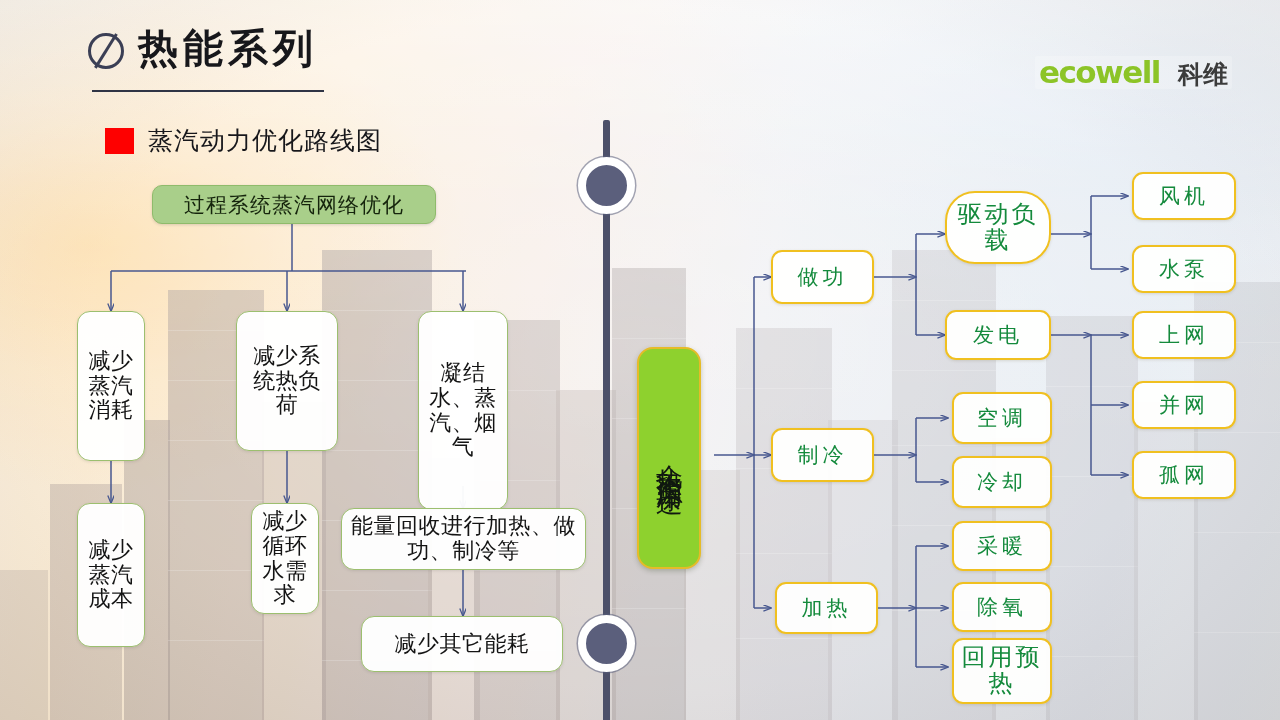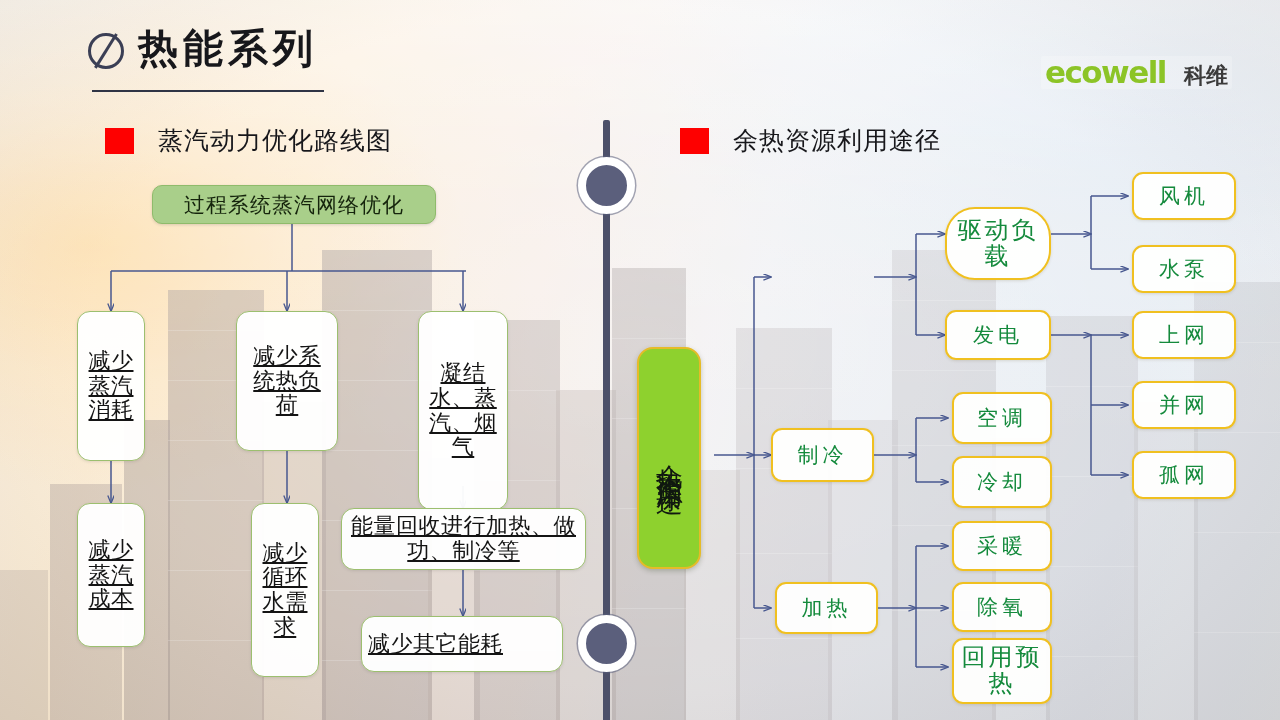--- a/index.html
+++ b/index.html
@@ -57,37 +57,37 @@
   .slide-title{
     font-size:40px;font-weight:bold;color:#17171b;letter-spacing:5px;
     line-height:1;white-space:nowrap;
   }
   .title-rule{position:absolute;left:92px;top:90px;width:232px;height:2px;background:#2f3445;}
 
   .logo{position:absolute;right:48px;top:56px;display:flex;align-items:baseline;gap:18px;
         background:rgba(255,255,255,.22);padding:1px 4px;border-radius:2px;}
   .logo-eco{font-size:31px;font-weight:bold;color:#8cc427;letter-spacing:-1.5px;line-height:1;
             font-family:"DejaVu Sans",sans-serif;}
-  .logo-cn{font-size:22px;font-weight:bold;color:#3b3b3b;letter-spacing:0px;line-height:1;}
-
-  
-  .sec-head{position:absolute;display:flex;align-items:center;gap:24px;}
+  .logo-cn{font-size:25px;font-weight:bold;color:#3b3b3b;letter-spacing:0px;line-height:1;}
+
+  
+  .sec-head{position:absolute;display:flex;align-items:center;gap:14px;}
   .sec-sq{width:29px;height:26px;background:#fe0000;}
   .sec-txt{font-size:25px;color:#17171b;letter-spacing:1px;white-space:nowrap;}
   #sec-left{left:105px;top:124px;}
   #sec-right{left:680px;top:124px;}
 
   
   .lbox{
     position:absolute;background:rgba(255,255,255,.96);
     border:1.4px solid #9cbf6f;border-radius:13px;
     box-shadow:0 1px 3px rgba(60,60,60,.13);
-    display:flex;align-items:center;text-align:center;
+    display:flex;align-items:center;justify-content:center;text-align:center;
     color:#141414;line-height:1.12;font-size:22px;letter-spacing:.5px;
-    box-sizing:border-box;padding:8px 6px;text-decoration:underline;
+    box-sizing:border-box;padding:8px 6px;
   }
   .gbox{
     position:absolute;background:#a9cf8a;border:1.4px solid #8fbb6b;border-radius:10px;
     display:flex;align-items:center;justify-content:center;text-align:right;
     color:#15240c;font-size:21px;letter-spacing:1px;box-sizing:border-box;
     box-shadow:0 1px 3px rgba(60,60,60,.18);
   }
 
   
   .tl-line{position:absolute;background:#4c5069;border-radius:2px;}
@@ -206,24 +206,20 @@
 
   <div class="logo">
     <span class="logo-eco">ecowell</span>
     <span class="logo-cn">科维</span>
   </div>
 
   <div class="sec-head" id="sec-left">
     <div class="sec-sq"></div>
     <div class="sec-txt">蒸汽动力优化路线图</div>
   </div>
-  <div class="sec-head" id="sec-right">
-    <div class="sec-sq"></div>
-    <div class="sec-txt">余热资源利用途径</div>
-  </div>
 
   <svg class="wires" viewBox="0 0 1280 720">
     <defs>
       <marker id="ah" markerWidth="9" markerHeight="9" refX="7.6" refY="3.2" orient="auto" markerUnits="userSpaceOnUse">
         <path d="M0,0 L8,3.2 L0,6.4" fill="none" stroke="#47578f" stroke-width="1.3"></path>
       </marker>
     </defs>
     <g stroke="#47578f" stroke-width="1.5" fill="none">
 
       <path d="M292,224 L292,271"></path>
@@ -286,40 +282,43 @@
   <div class="lbox" style="left:236px;top:311px;width:102px;height:140px;">
     <span>减少系统热负荷</span>
   </div>
   <div class="lbox" style="left:418px;top:311px;width:90px;height:199px;">
     <span>凝结水、蒸汽、烟气</span>
   </div>
 
   <div class="lbox" style="left:77px;top:503px;width:68px;height:144px;">
     <span>减少蒸汽成本</span>
   </div>
-  <div class="lbox" style="left:251px;top:503px;width:68px;height:174px;">
+  <div class="lbox" style="left:251px;top:503px;width:68px;height:111px;">
     <span>减少循环水需求</span>
   </div>
   <div class="lbox" style="left:341px;top:508px;width:245px;height:62px;">
     <span>能量回收进行加热、做功、制冷等</span>
   </div>
 
   <div class="lbox" style="left:361px;top:616px;width:202px;height:56px;">
     <span>减少其它能耗</span>
   </div>
 
   <div class="tl-line" style="left:603px;top:120px;width:7px;height:720px;"></div>
   <div class="tl-node" style="left:578px;top:157px;width:41px;height:41px;"></div>
   <div class="tl-node" style="left:578px;top:615px;width:41px;height:41px;"></div>
 
   <div class="center-green" style="left:637px;top:347px;width:60px;height:218px;">
     <span>余热资源用途</span>
   </div>
 
-  <div class="rbox two-line" style="left:945px;top:207px;width:106px;height:73px;border-radius:30px;">
+  <div class="rbox" style="left:771px;top:250px;width:103px;height:54px;">
+    <span>做功</span>
+  </div>
+  <div class="rbox two-line" style="left:945px;top:191px;width:106px;height:73px;border-radius:30px;">
     <span>驱动负载</span>
   </div>
   <div class="rbox" style="left:945px;top:310px;width:106px;height:50px;">
     <span>发电</span>
   </div>
 
   <div class="rbox" style="left:1132px;top:172px;width:104px;height:48px;">
     <span>风机</span>
   </div>
   <div class="rbox" style="left:1132px;top:245px;width:104px;height:48px;">

